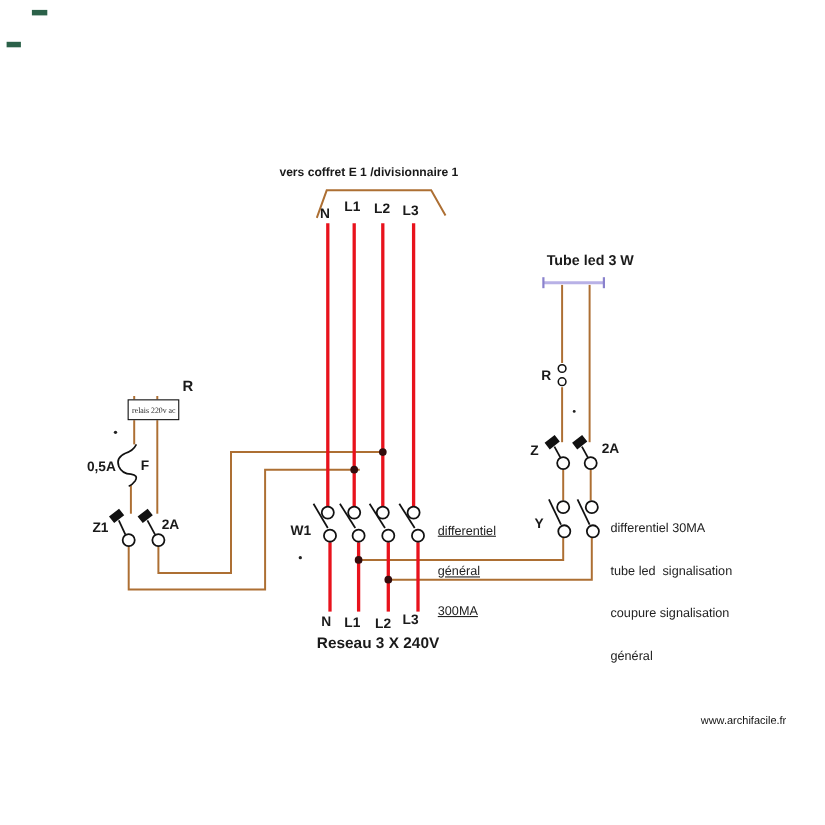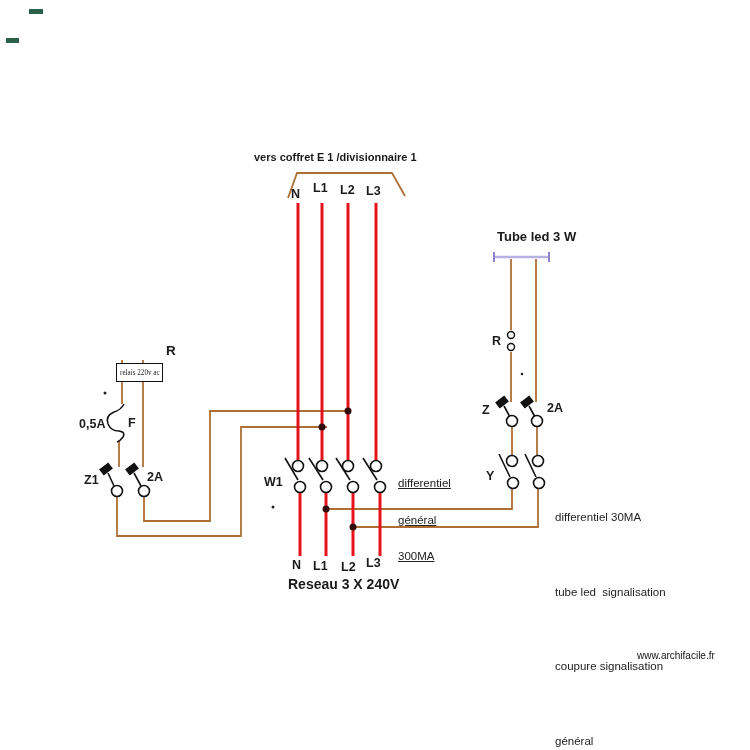--- a/index.html
+++ b/index.html
@@ -3,21 +3,21 @@
 <meta charset="utf-8">
 <style>
   html,body{margin:0;padding:0;background:#ffffff;}
   #canvas{position:relative;width:750px;height:750px;background:#ffffff;overflow:hidden;
           font-family:"Liberation Sans", sans-serif;color:#1a1a1a;}
   .abs{position:absolute;white-space:pre;}
   .lbl{font-size:12.5px;font-weight:700;color:#1a1a1a;}
   .note{font-size:11.5px;font-weight:400;color:#222;}
   .note span{display:block;}
   #w1-note span{line-height:12.5px;text-decoration:underline;}
-  #y-note span{line-height:14.5px;margin-top:36px;}
+  #y-note span{line-height:14.5px;}
   .feeder{font-size:11px;font-weight:700;}
   .reseau{font-size:14px;font-weight:700;}
   .watermark{font-size:10px;font-weight:400;color:#111;}
   .relaybox{position:absolute;left:116px;top:343px;width:45px;height:17px;
             border:1.6px solid #111;background:#fff;display:flex;align-items:center;justify-content:center;margin-top:20px;}
   .relaybox span{font-family:"Liberation Serif", serif;font-size:7.5px;color:#222;
                  white-space:nowrap;transform:scaleX(.95);}
   .greenmark{position:absolute;background:#2b6149;}
   svg{position:absolute;left:0;top:0;}
 </style>

